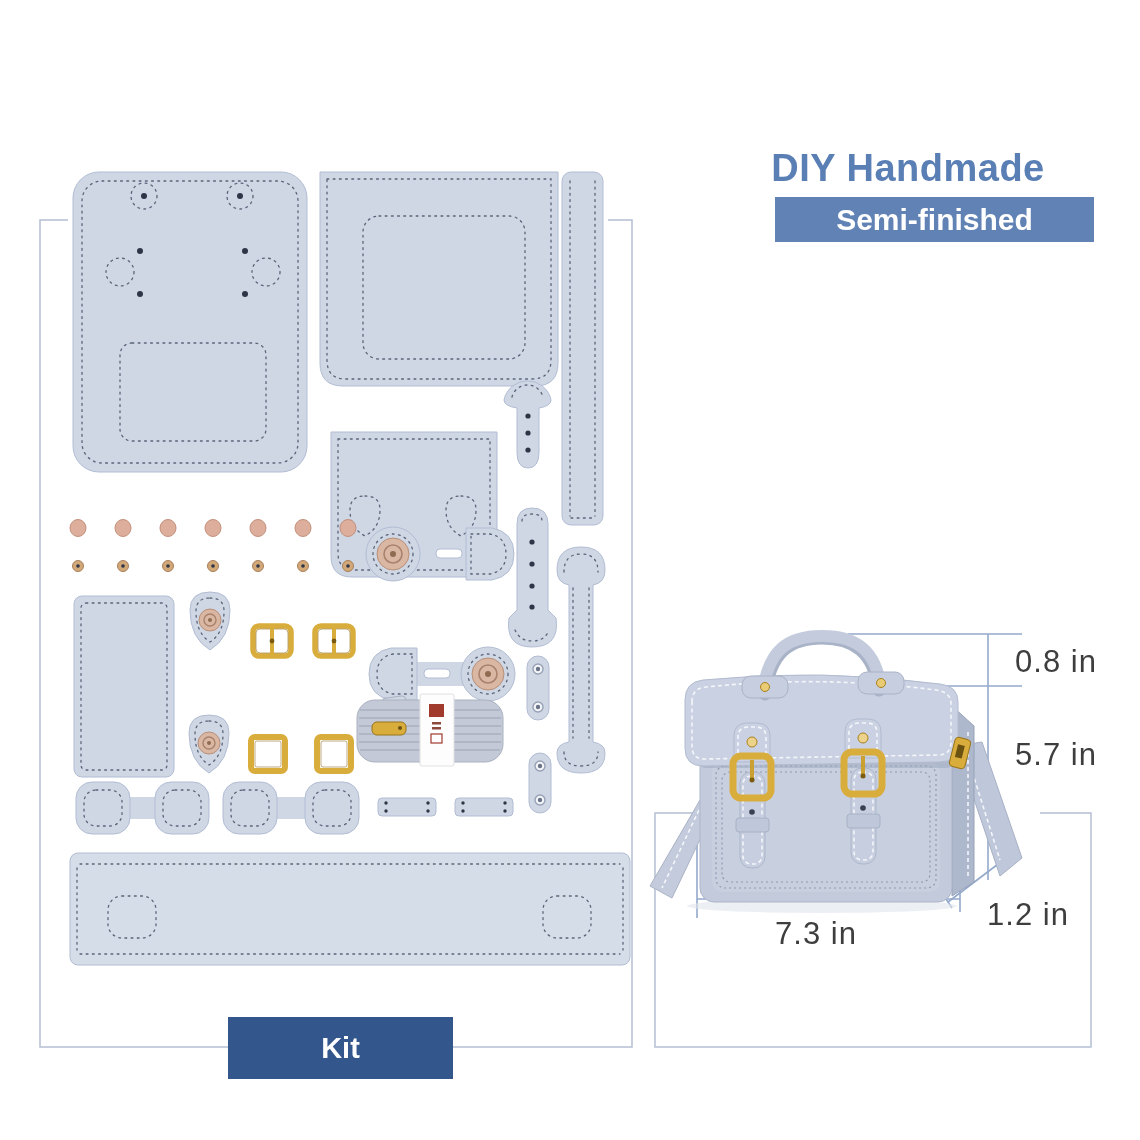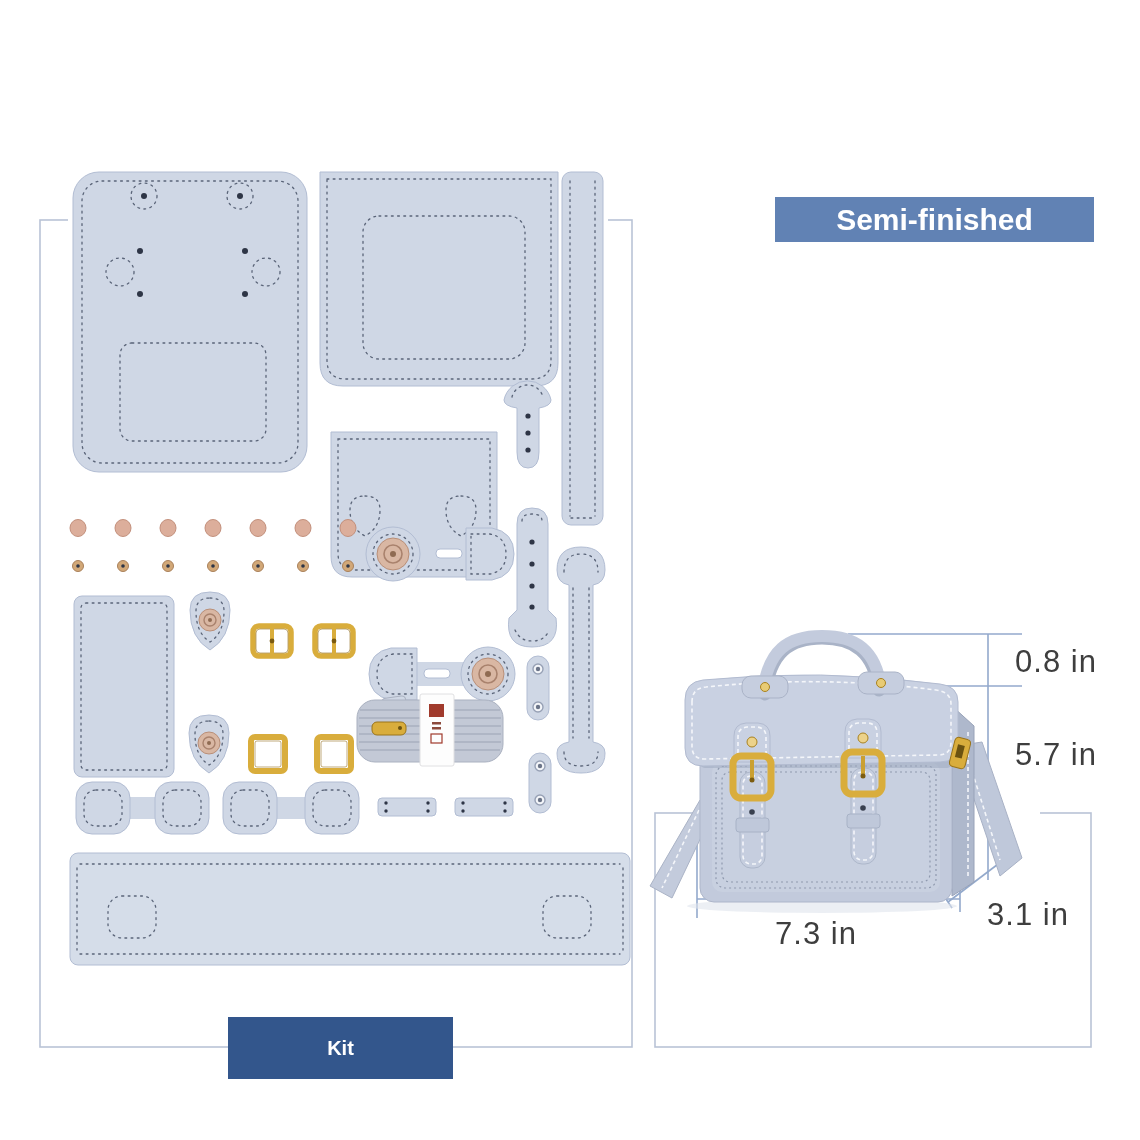--- a/index.html
+++ b/index.html
@@ -25,21 +25,21 @@
   .patch{fill:#ffffff;}
   .stitch2{fill:none;stroke:#f4f6fa;stroke-width:1.6;stroke-dasharray:4 3;}
   .dotbag{fill:none;stroke:#8f99ae;stroke-width:1.2;stroke-dasharray:2 3;}
   
   .ttl{position:absolute;left:770px;top:147px;width:276px;height:42px;
        color:#5a7fb5;font-size:38px;font-weight:bold;letter-spacing:.5px;
        display:flex;align-items:center;justify-content:center;}
   .badge{position:absolute;left:775px;top:197px;width:319px;height:45px;background:#6182b4;
        color:#ffffff;font-size:30px;font-weight:bold;display:flex;align-items:center;justify-content:center;}
   .seclabel{position:absolute;width:225px;height:62px;background:#33568c;color:#ffffff;
-       font-size:20px;font-weight:bold;display:flex;align-items:center;justify-content:center;}
+       font-size:29px;font-weight:bold;display:flex;align-items:center;justify-content:center;}
   .kitpos{left:228px;top:1017px;}
   .finpos{left:762px;top:1015px;}
   .dim{position:absolute;color:#3e3e3e;font-size:31px;letter-spacing:1px;width:96px;text-align:center;}
   .dim16{left:1008px;top:644px;}
   .dim57{left:1008px;top:737px;}
   .dim73{left:768px;top:916px;text-align:center;}
   .dim25{left:982px;top:897px;width:92px;}
 </style>
 </head>
 <body>
@@ -351,21 +351,22 @@
         <circle cx="752" cy="812" r="2.8" fill="#39404f"></circle>
       </g>
 
       <g transform="rotate(14 960 753)">
         <rect x="952" y="738" width="16" height="30" rx="4" fill="#d9ad3c" stroke="#9a741a"></rect>
         <rect x="956" y="745" width="7" height="13" fill="#6b5210"></rect>
       </g>
     </g>
   </svg>
 
+  <div class="ttl">DIY Handmade</div>
   <div class="badge">Semi-finished</div>
 
   <div class="seclabel kitpos">Kit</div>
 
   <div class="dim dim16">0.8 in</div>
   <div class="dim dim57">5.7 in</div>
   <div class="dim dim73">7.3 in</div>
-  <div class="dim dim25">3.1 in</div>
+  <div class="dim dim25">1.2 in</div>
 </div>
 
 </body></html>

